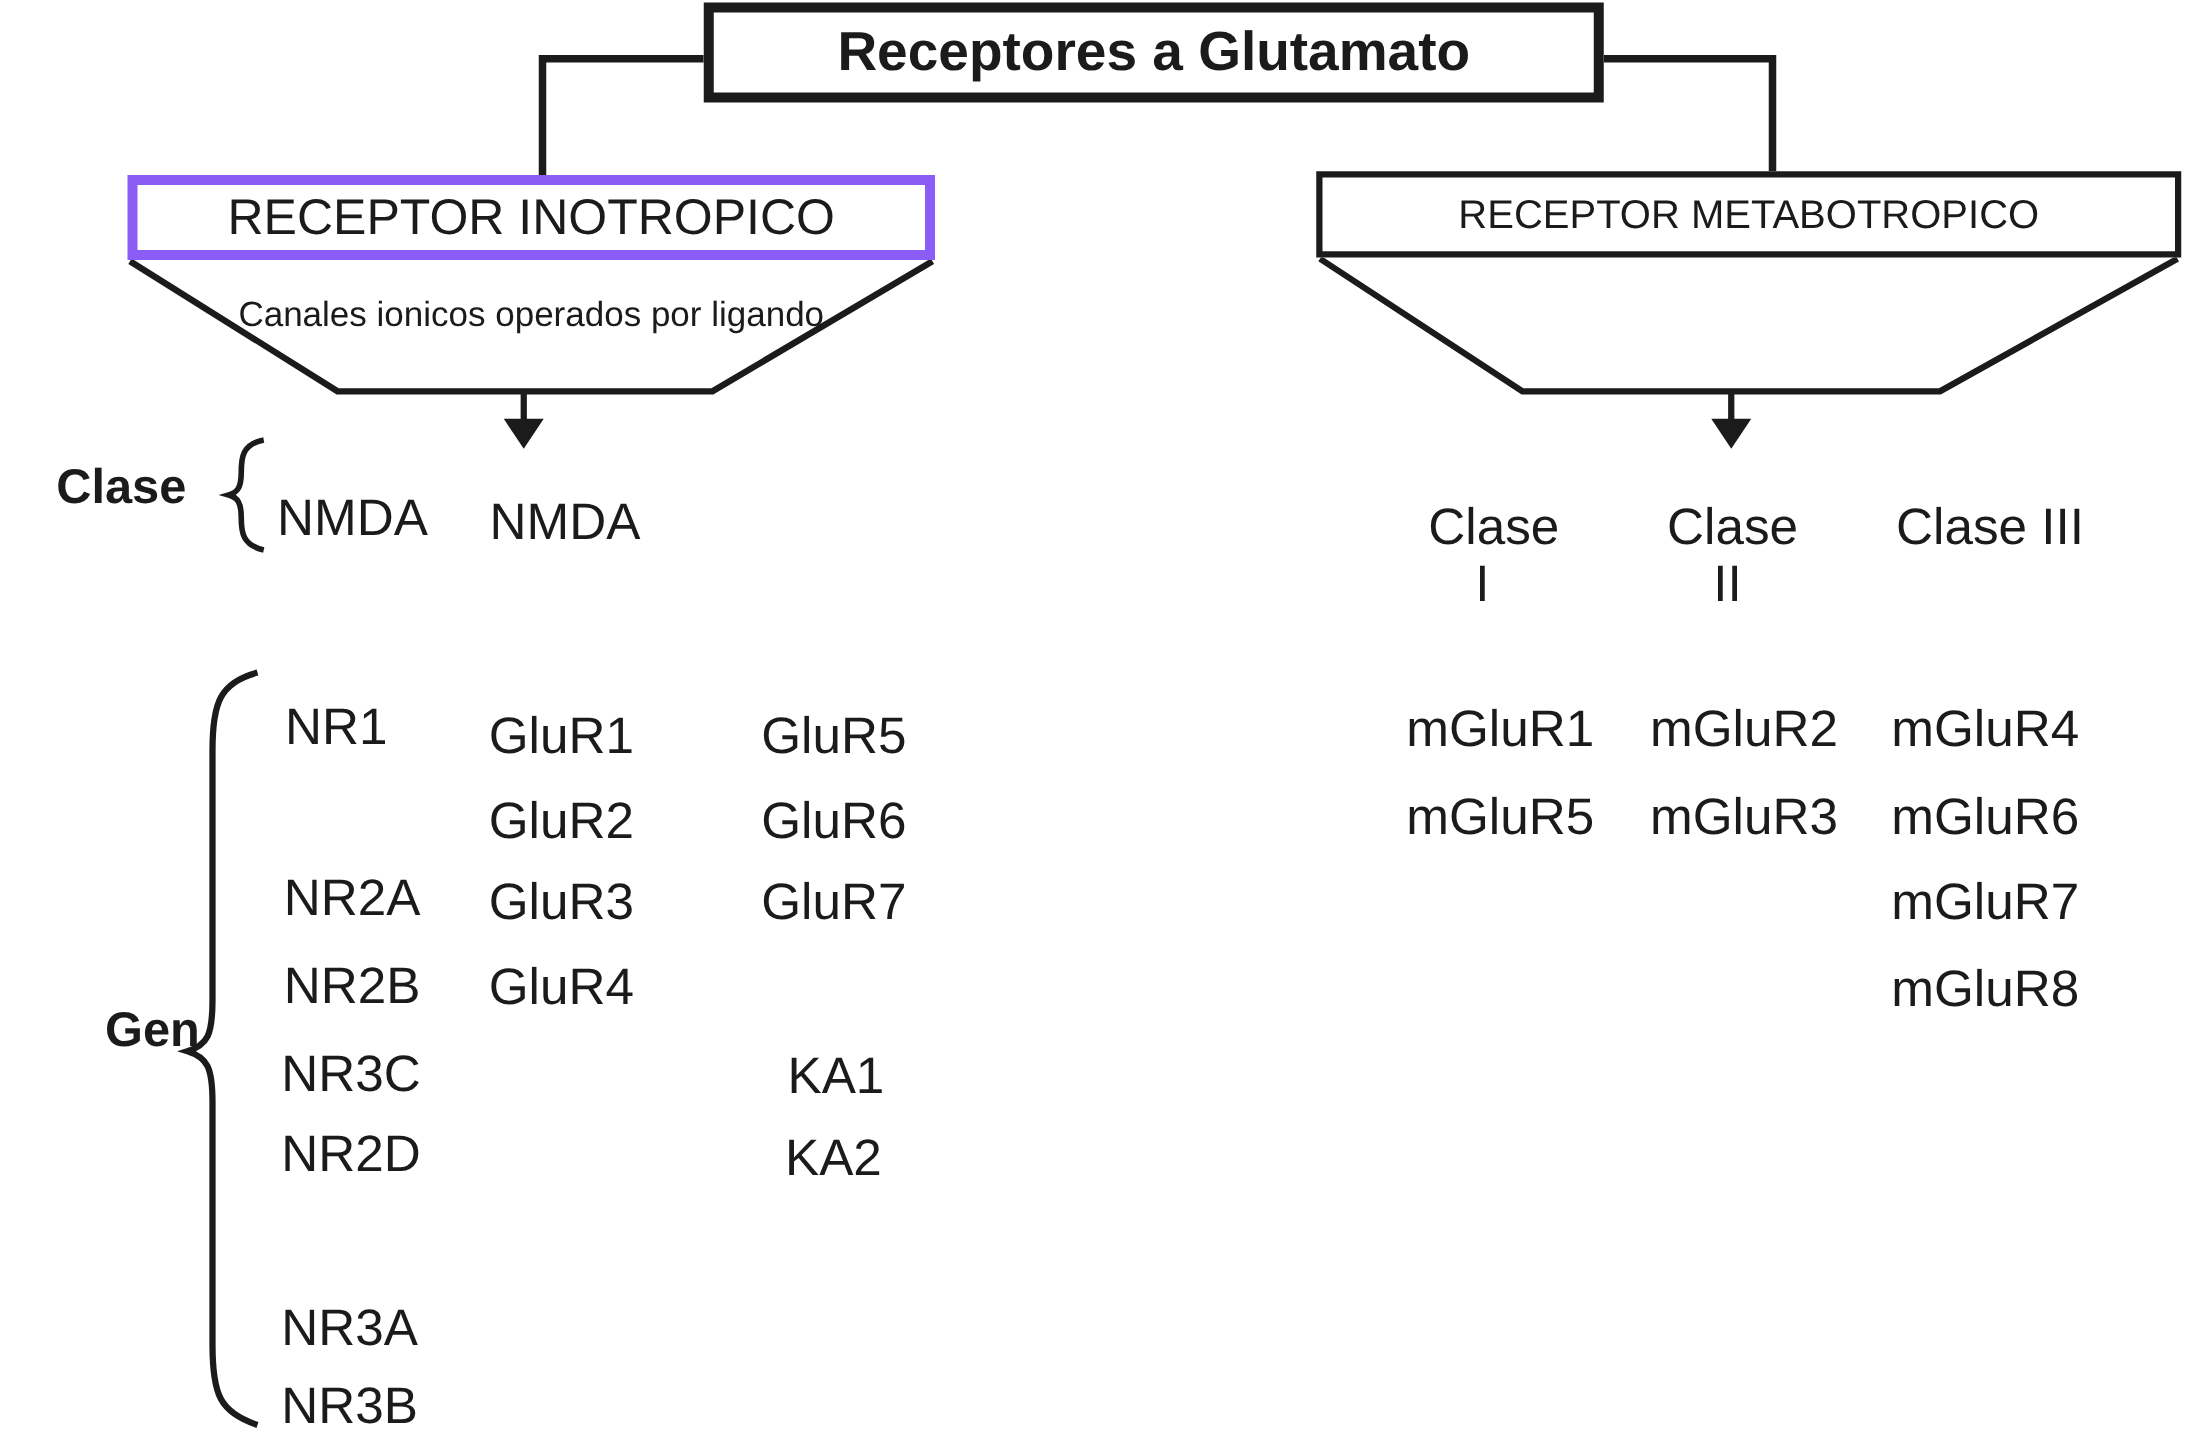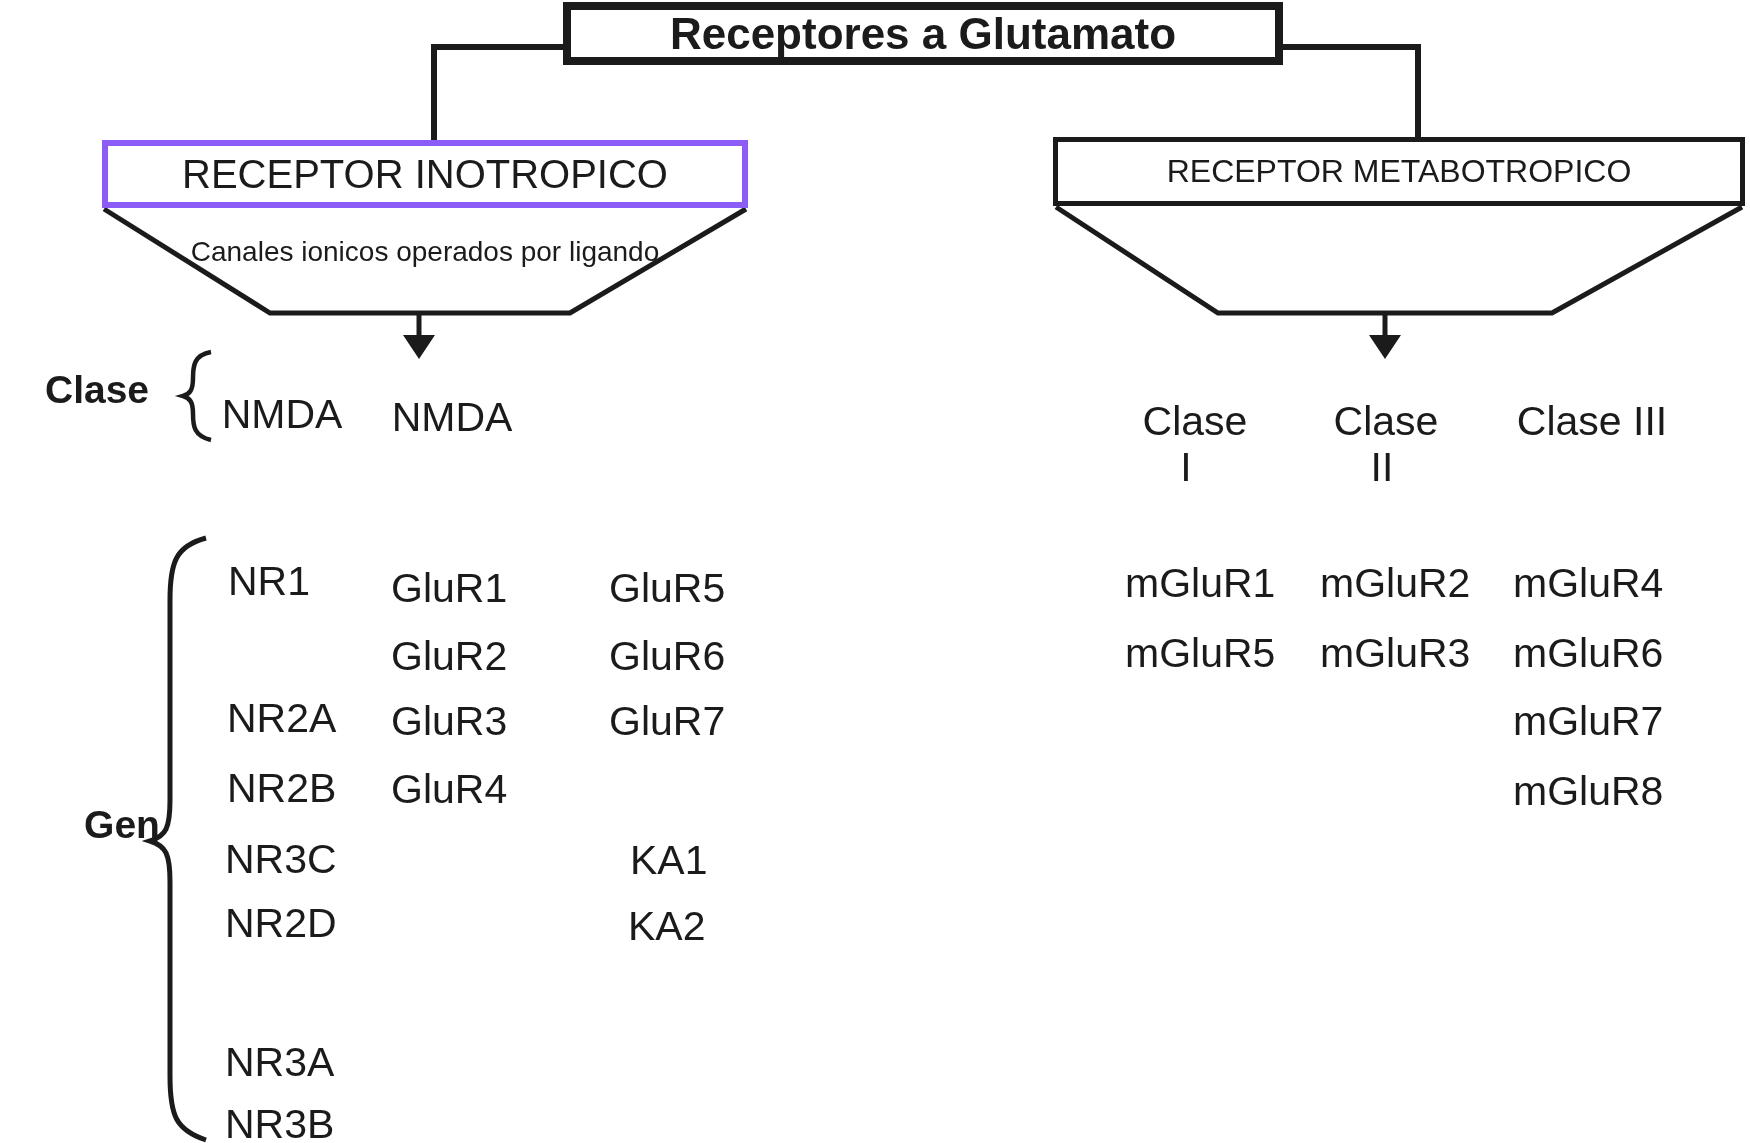--- a/index.html
+++ b/index.html
@@ -7,23 +7,23 @@
     position:relative;width:1750px;height:1143px;background:#ffffff;
     font-family:"Liberation Sans","DejaVu Sans",sans-serif;color:#1b1b1b;overflow:hidden;
   }
   .lbl{position:absolute;white-space:nowrap;line-height:48px;margin-top:20px;}
   .cx{transform:translateX(-50%);}
   .gene{font-size:41px;font-weight:400;}
   .hdr{font-size:41px;font-weight:400;}
   .rowhdr{font-size:39px;font-weight:700;}
   .box{position:absolute;box-sizing:border-box;background:#ffffff;
        display:flex;align-items:center;justify-content:center;}
-  #title-box{left:563px;top:2px;width:720px;height:63px;border:8px solid #1b1b1b;
+  #title-box{left:563px;top:2px;width:720px;height:80px;border:8px solid #1b1b1b;
              font-size:44px;font-weight:700;}
-  #iono-box{left:102px;top:140px;width:646px;height:68px;border:6px solid #8b5cf6;
+  #iono-box{left:102px;top:140px;width:646px;height:68px;border:8px solid #8b5cf6;
             font-size:40px;font-weight:400;}
   #meta-box{left:1053px;top:137px;width:692px;height:69px;border:5px solid #1b1b1b;
             font-size:32px;font-weight:400;}
   .subtitle{font-size:28px;font-weight:400;}
   svg.layer{position:absolute;left:0;top:0;}
   .stroke{stroke:#1b1b1b;fill:none;}
 </style>
 </head>
 <body>
 

